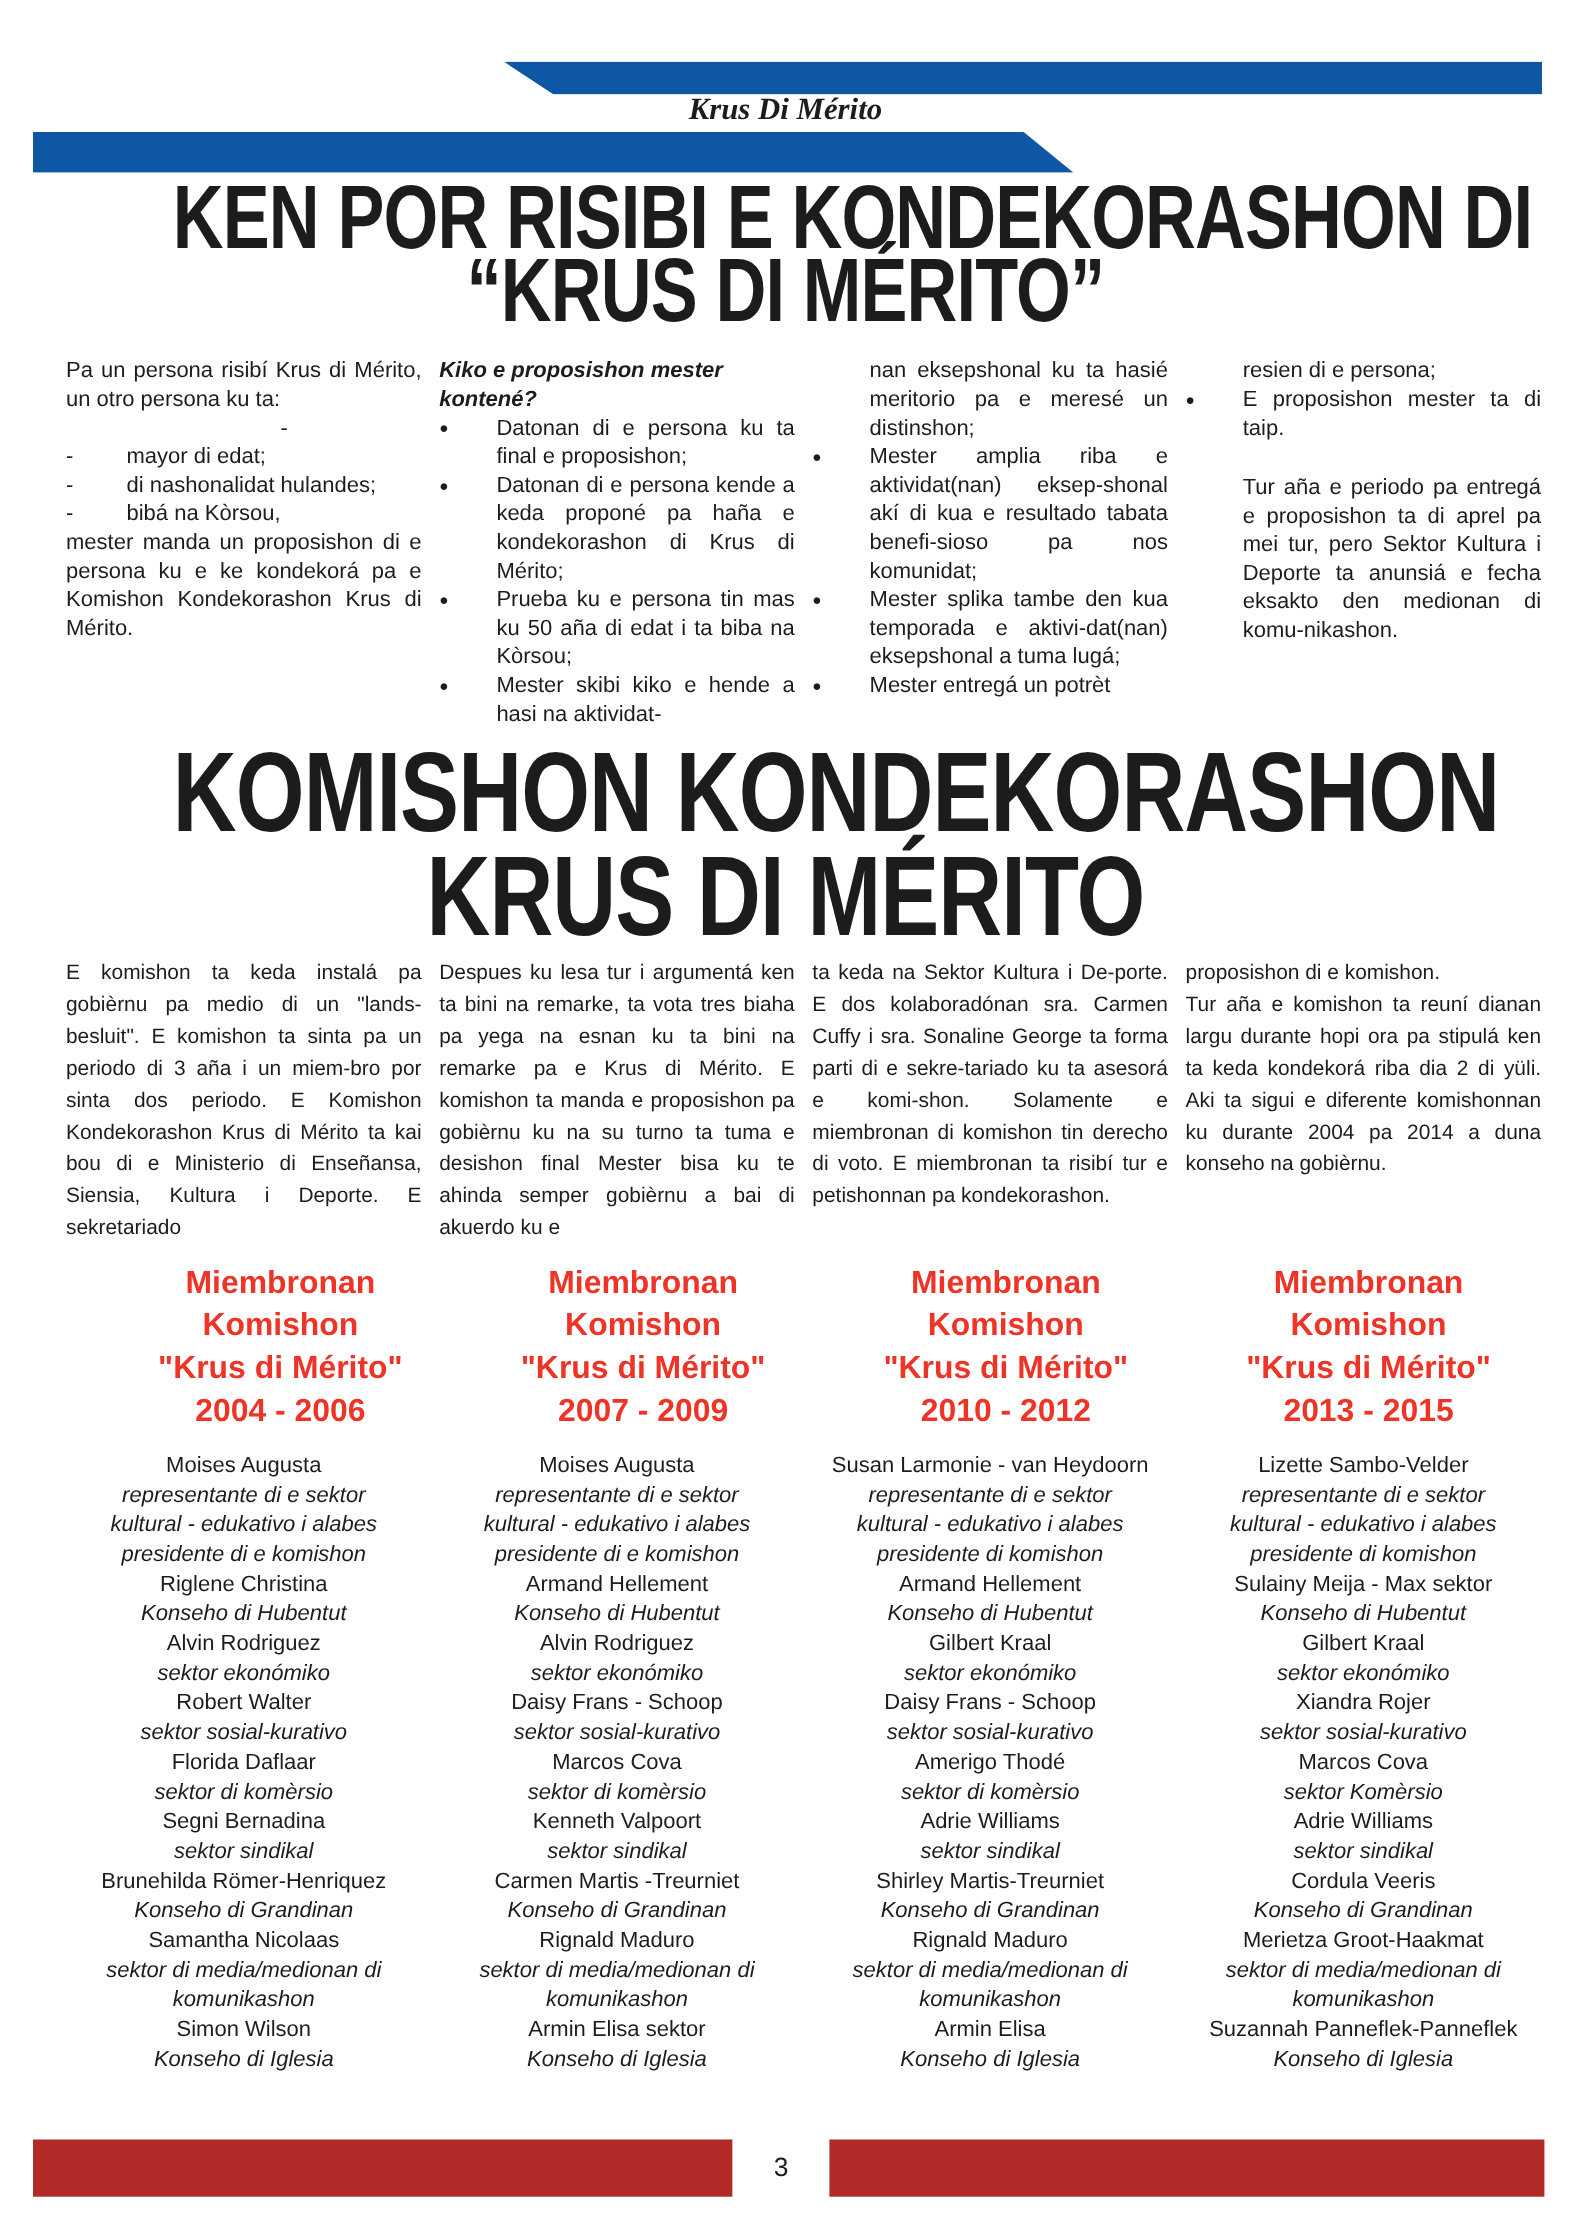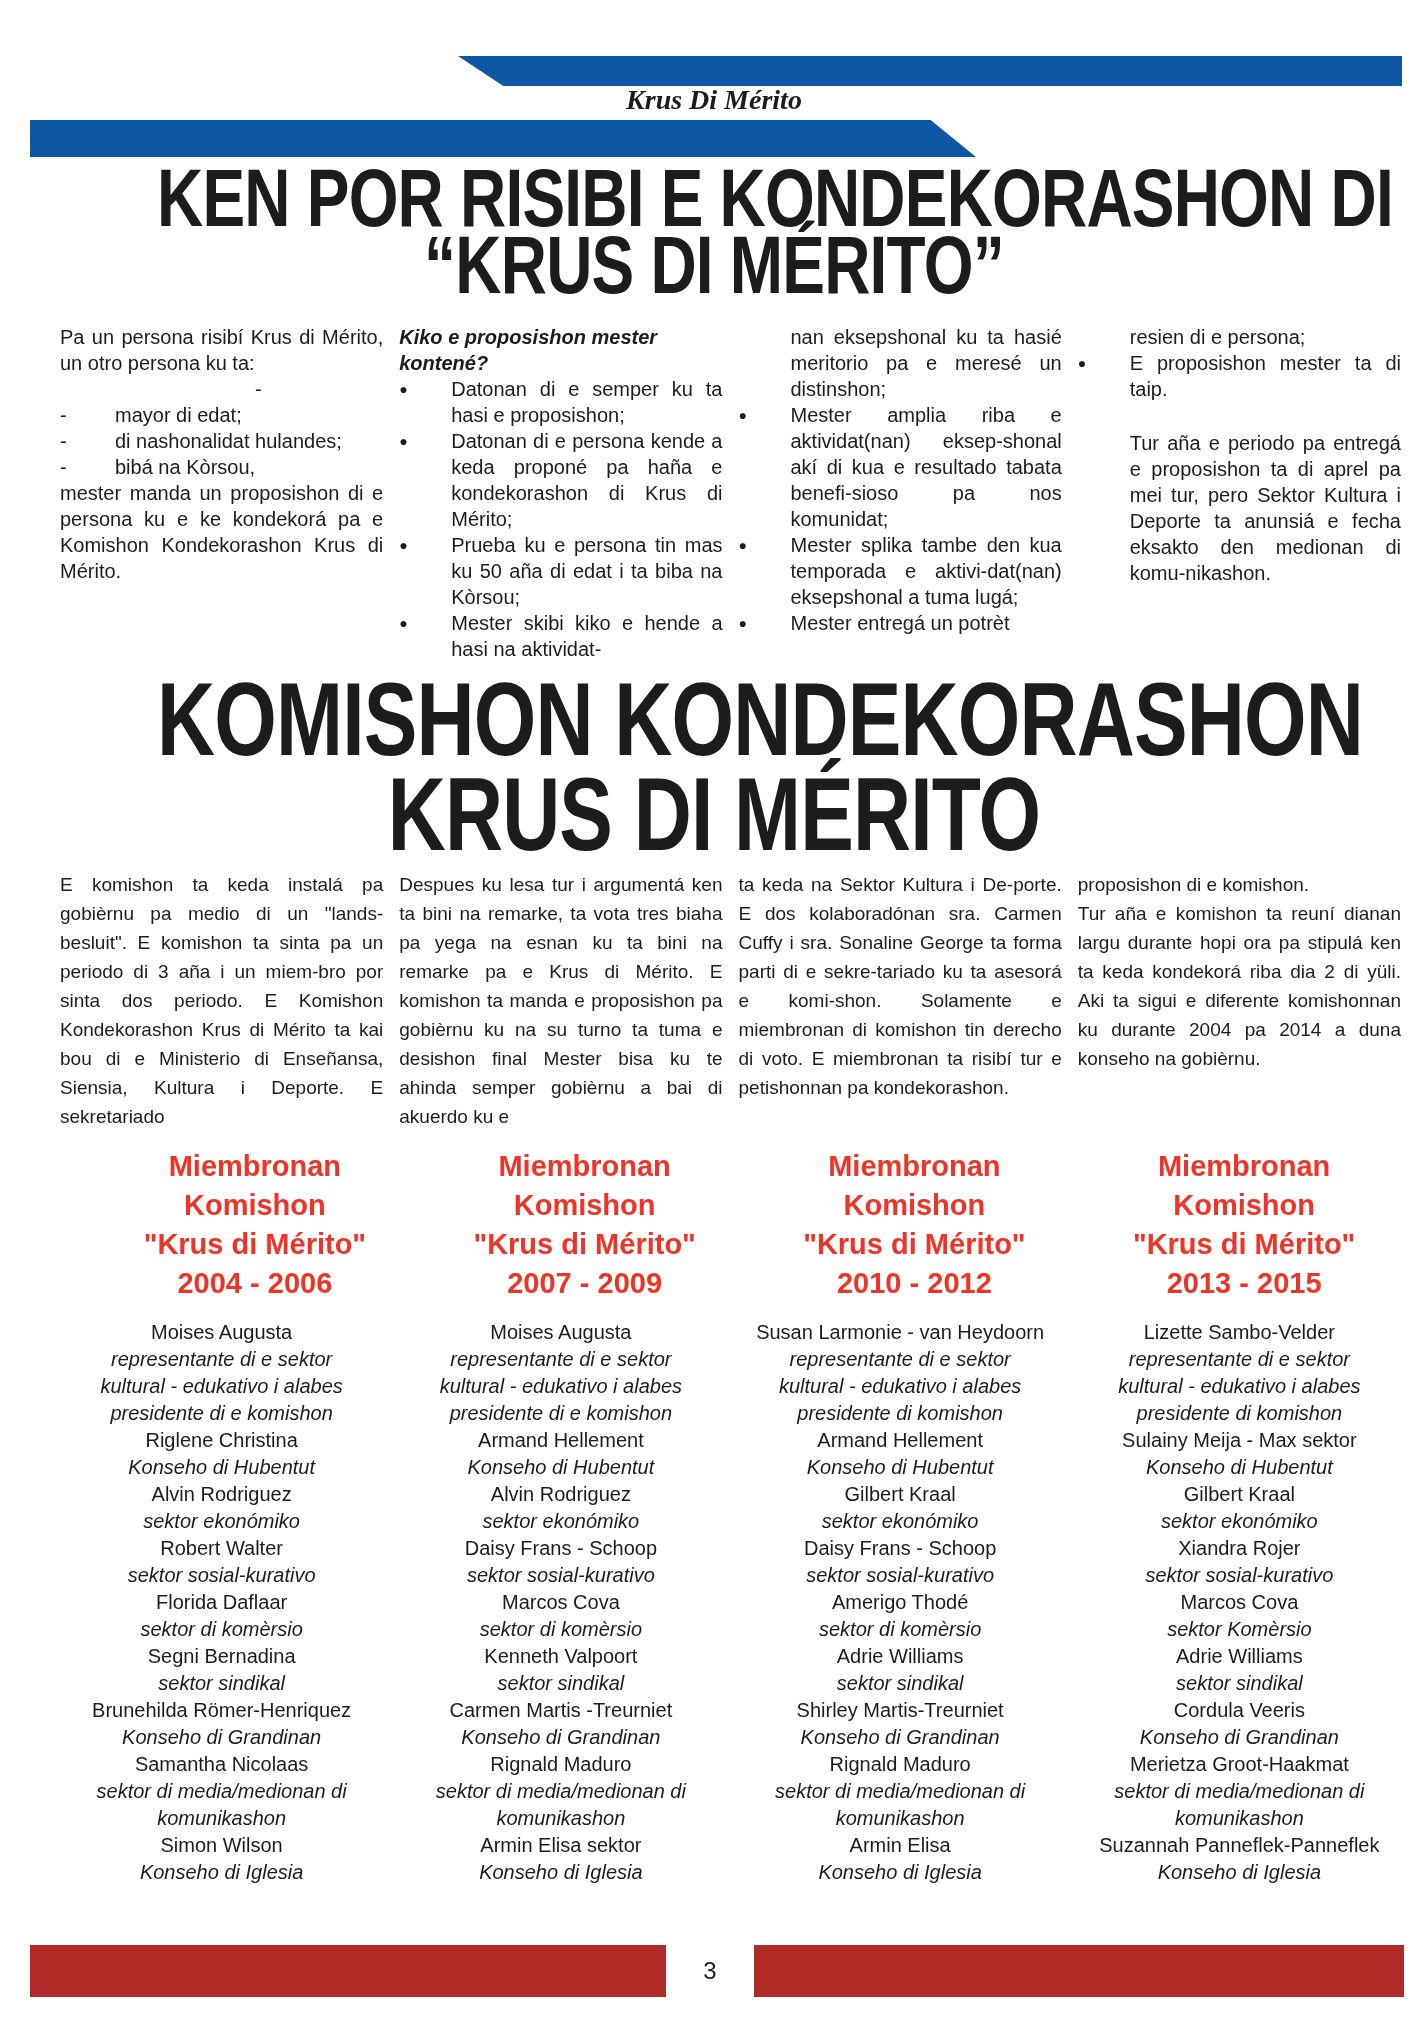--- a/index.html
+++ b/index.html
@@ -90,21 +90,21 @@
       <span class="d">-</span>
       <p class="btext">bibá na Kòrsou,</p>
     </div>
     <p>mester manda un proposishon di e persona ku e ke kondekorá pa e Komishon Kondekorashon Krus di Mérito.</p>
   </div>
 
   <div class="col">
     <p class="col2-heading">Kiko e proposishon mester kontené?</p>
     <div class="brow">
       <span class="b">●</span>
-      <p class="btext">Datonan di e semper ku ta hasi e proposishon;</p>
+      <p class="btext">Datonan di e persona ku ta final e proposishon;</p>
     </div>
     <div class="brow">
       <span class="b">●</span>
       <p class="btext">Datonan di e persona kende a keda proponé pa haña e kondekorashon di Krus di Mérito;</p>
     </div>
     <div class="brow">
       <span class="b">●</span>
       <p class="btext">Prueba ku e persona tin mas ku 50 aña di edat i ta biba na Kòrsou;</p>
     </div>
     <div class="brow">

